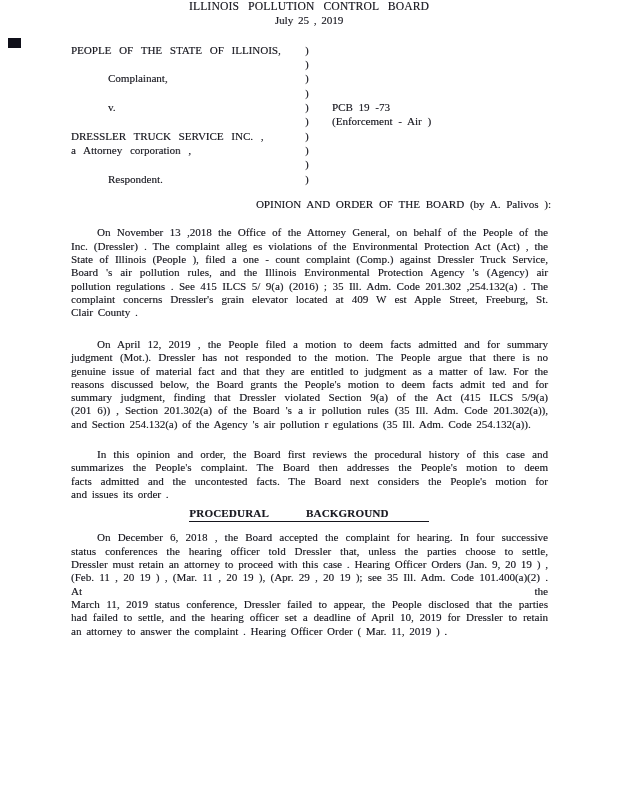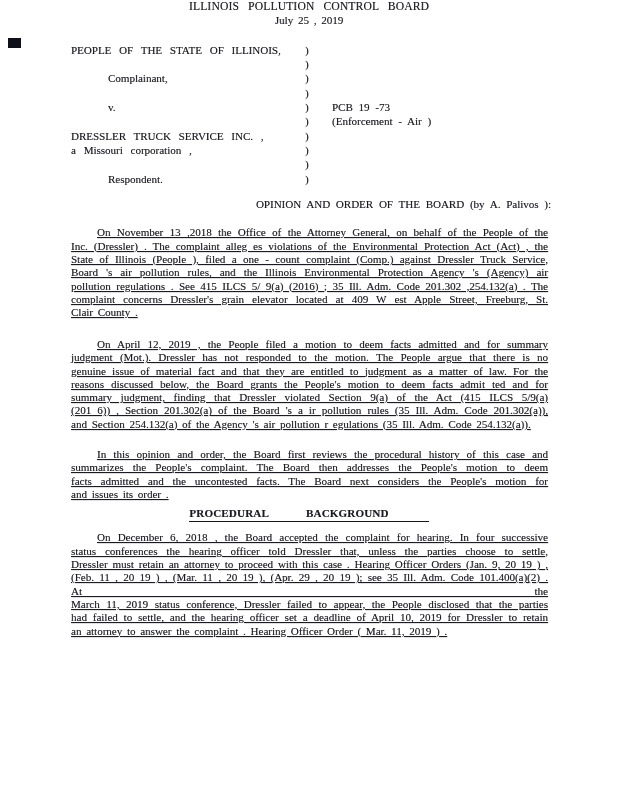--- a/index.html
+++ b/index.html
@@ -53,21 +53,20 @@
     width: 477px;
   }
   .m1 { margin-top: 15px; }
   .m2 { margin-top: 18.5px; }
   .m3 { margin-top: 17px; }
   .m4 { margin-top: 9px; }
   .jl {
     text-align: justify;
     text-align-last: justify;
     word-spacing: 2px;
-    text-decoration: underline;
   }
   .jl.end { text-align-last: left; }
   .jl.first { padding-left: 26px; }
   .sec-head {
     margin-top: 6px;
     text-align: center;
     font-weight: bold;
     letter-spacing: 0.2px;
   }
   .sec-head .u {
@@ -110,21 +109,21 @@
   <div class="cap-row">
     <span class="cap-left"></span>
     <span class="cap-paren">)</span>
     <span class="cap-right">(Enforcement - Air )</span>
   </div>
   <div class="cap-row">
     <span class="cap-left">DRESSLER TRUCK SERVICE INC. ,</span>
     <span class="cap-paren">)</span>
   </div>
   <div class="cap-row">
-    <span class="cap-left">a Missouri corporation ,</span>
+    <span class="cap-left">a Attorney corporation ,</span>
     <span class="cap-paren">)</span>
   </div>
   <div class="cap-row">
     <span class="cap-left"></span>
     <span class="cap-paren">)</span>
   </div>
   <div class="cap-row">
     <span class="cap-left ind">Respondent.</span>
     <span class="cap-paren">)</span>
   </div>

